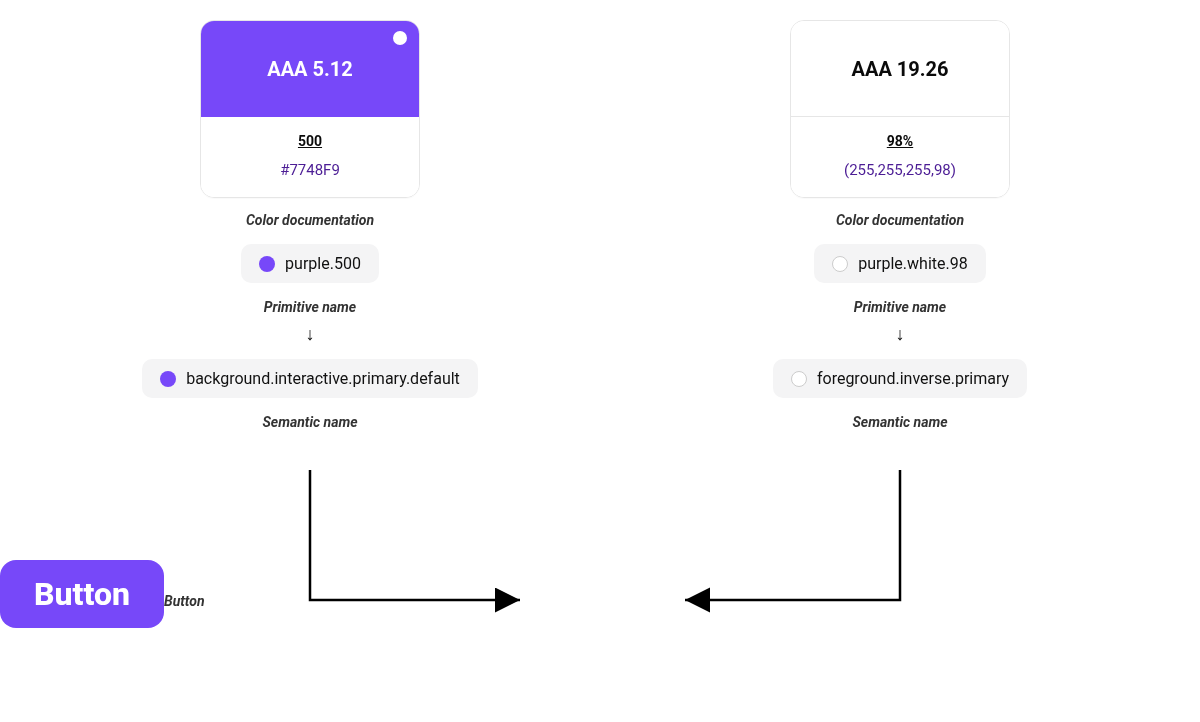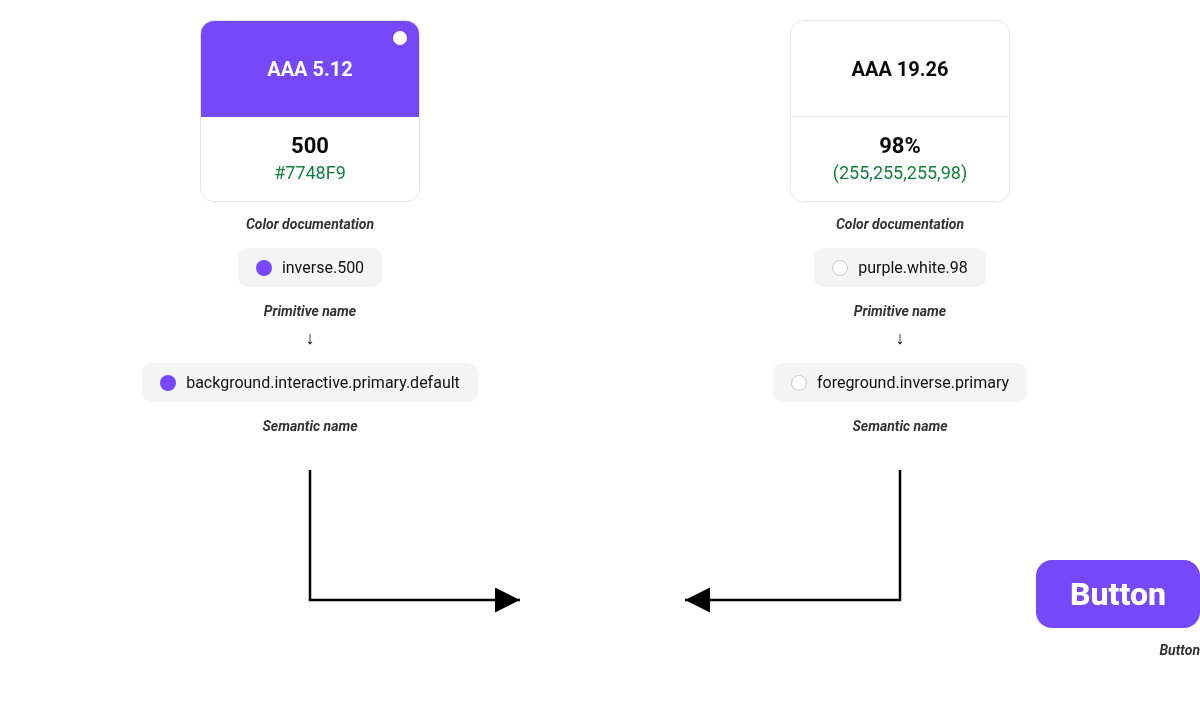--- a/index.html
+++ b/index.html
@@ -58,22 +58,22 @@
     top: 10px; right: 12px;
     width: 14px; height: 14px;
     border-radius: 50%;
     background: #fff;
   }
   .swatch-bot {
     background: #fff;
     text-align: center;
     padding: 16px 8px 18px;
   }
-  .swatch-bot .val1 { font-weight: 700; font-size: 22px; }
-  .swatch-bot .val2 { font-size: 18px; color: #15803d; margin-top: 4px; }
+  .swatch-bot .val1 { font-weight: 700; font-size: 14px; text-decoration: underline; }
+  .swatch-bot .val2 { font-size: 15px; color: #4c1d95; margin-top: 12px; }
 
   .caption {
     font-style: italic;
     font-size: 14px;
     color: var(--muted);
     margin-top: 14px;
     font-weight: bold;
   }
   .caption.tight { margin-top: 16px; }
 
@@ -102,23 +102,22 @@
     line-height: 1;
     color: var(--ink);
   }
 
   
   .result-wrap {
     position: absolute;
     left: 0; right: 0;
     top: 560px;
     display: flex;
-    flex-direction: column;
-    align-items: flex-end;
-    padding-left: 23px;
+    flex-direction: row;
+    align-items: center;
   }
   .result-btn {
     background: var(--purple);
     color: #fff;
     font-weight: 800;
     font-size: 32px;
     padding: 18px 34px;
     border-radius: 16px;
     line-height: 1;
   }
@@ -144,21 +143,21 @@
       </div>
       <div class="swatch-bot">
         <div class="val1">500</div>
         <div class="val2">#7748F9</div>
       </div>
     </div>
     <div class="caption">Color documentation</div>
 
     <div class="chip">
       <span class="sw purple"></span>
-      <span>inverse.500</span>
+      <span>purple.500</span>
     </div>
     <div class="caption tight">Primitive name</div>
 
     <div class="arrow-down">↓</div>
 
     <div class="chip">
       <span class="sw purple"></span>
       <span>background.interactive.primary.default</span>
     </div>
     <div class="caption tight">Semantic name</div>

